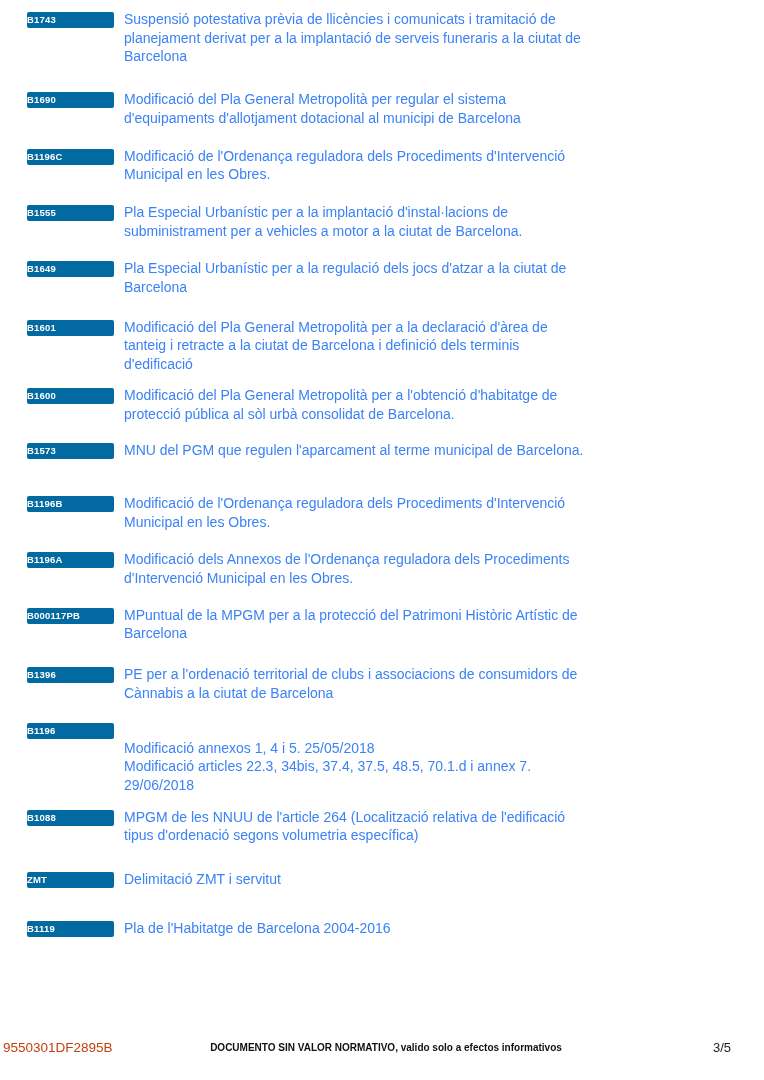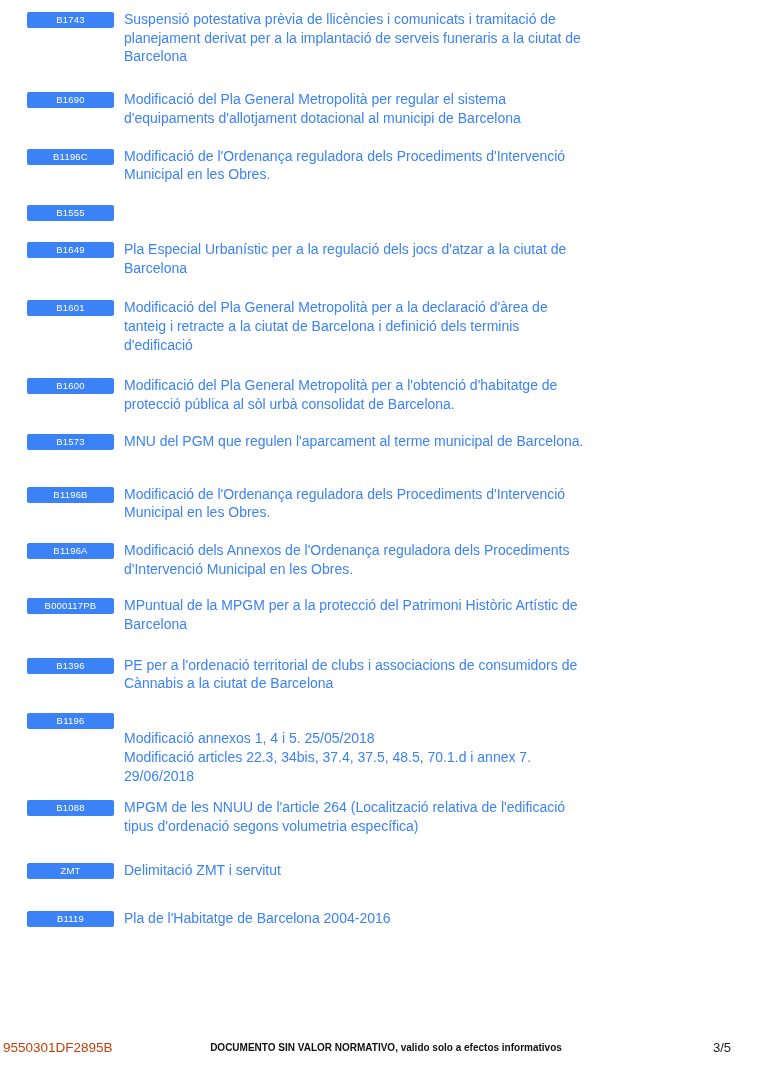--- a/index.html
+++ b/index.html
@@ -23,27 +23,28 @@
   }
   .badge-col {
     width: 97px;
     flex: none;
   }
   .badge {
     display: block;
     width: 87px;
     height: 16px;
     margin-top: 2px;
-    background: #3b82f6;
+    background: #0369a1;
     border-radius: 2px;
     color: #ffffff;
     font-size: 9.5px;
     line-height: 16px;
-    text-align: center;
+    text-align: left;
     letter-spacing: 0.2px;
+    font-weight: bold;
   }
   .text-col { flex: 1; }
   .entry-text {
     font-size: 14px;
     line-height: 18.7px;
     color: #3b82f6;
     white-space: pre;
   }
   .notes { margin-top: 18px; }
   .footer-code {
@@ -106,33 +107,37 @@
       <div class="text-col">
         <div class="entry-text">Modificació de l'Ordenança reguladora dels Procediments d'Intervenció
 Municipal en les Obres.</div>
       </div>
     </div>
 
     <div class="entry" style="margin-bottom:19px">
       <div class="badge-col">
         <span class="badge">B1555</span>
       </div>
+      <div class="text-col">
+        <div class="entry-text">Pla Especial Urbanístic per a la implantació d'instal·lacions de
+subministrament per a vehicles a motor a la ciutat de Barcelona.</div>
+      </div>
     </div>
 
     <div class="entry" style="margin-bottom:21px">
       <div class="badge-col">
         <span class="badge">B1649</span>
       </div>
       <div class="text-col">
         <div class="entry-text">Pla Especial Urbanístic per a la regulació dels jocs d'atzar a la ciutat de
 Barcelona</div>
       </div>
     </div>
 
-    <div class="entry" style="margin-bottom:22px">
+    <div class="entry" style="margin-bottom:12px">
       <div class="badge-col">
         <span class="badge">B1601</span>
       </div>
       <div class="text-col">
         <div class="entry-text">Modificació del Pla General Metropolità per a la declaració d'àrea de
 tanteig i retracte a la ciutat de Barcelona i definició dels terminis
 d'edificació</div>
       </div>
     </div>
 

